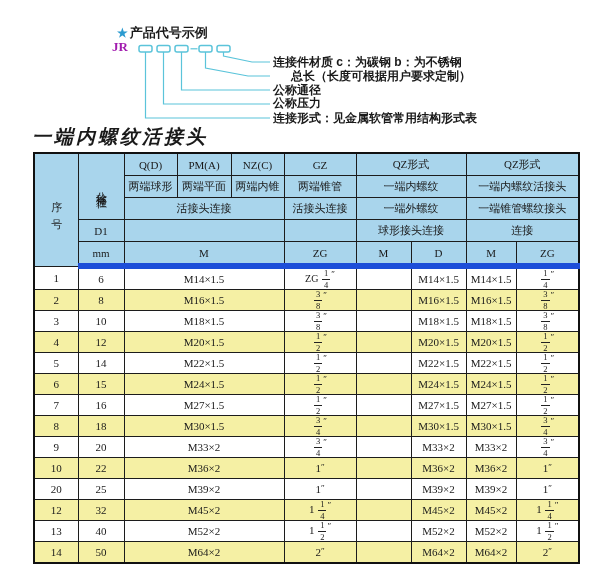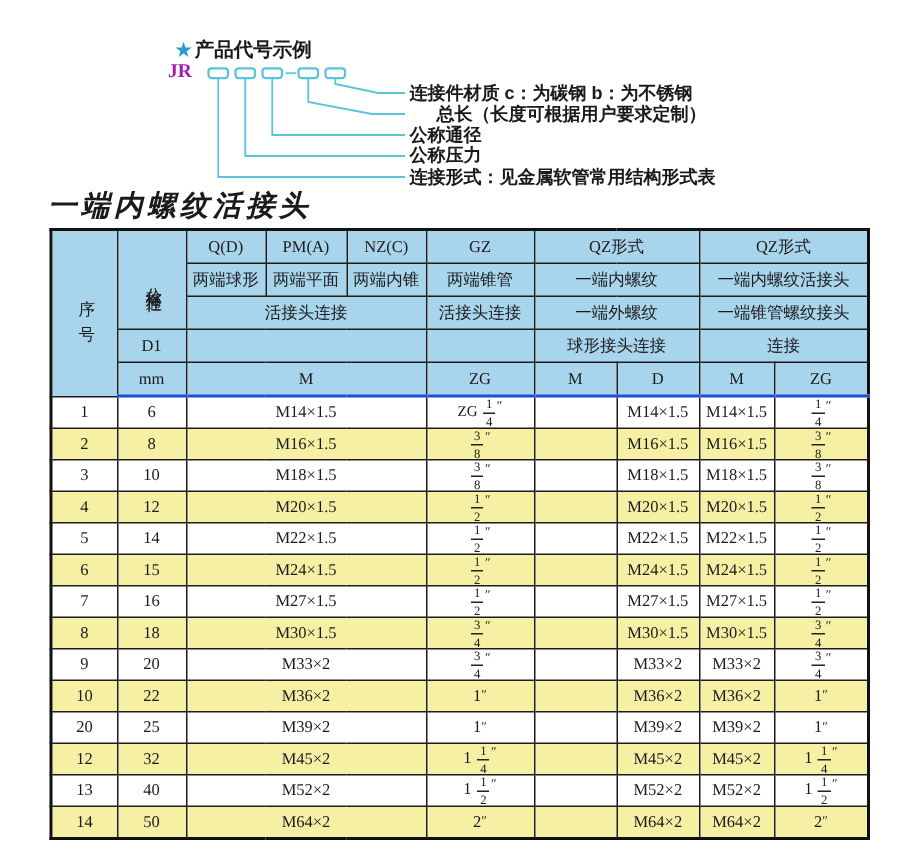--- a/index.html
+++ b/index.html
@@ -27,21 +27,21 @@
   .table-title{position:absolute;left:32px;top:124px;font-size:19px;font-weight:bold;
                font-style:italic;font-family:"DejaVu Serif",serif;letter-spacing:3px;}
 
   
   table{position:absolute;left:33px;top:152px;border-collapse:collapse;table-layout:fixed;
         width:545px;font-family:"Liberation Serif",serif;}
   td,th{border:1px solid #1c1c1c;text-align:center;vertical-align:middle;
         font-size:11px;font-weight:normal;padding:0;overflow:hidden;white-space:nowrap;}
   table{border:2px solid #111;}
   thead td,thead th{background:var(--header-bg);height:21px;font-family:Liberation Serif, serif;}
-  thead tr:last-child td,thead tr:last-child th{border-bottom:2px solid #1d4ed8;}
+  thead tr:last-child td,thead tr:last-child th{border-bottom:6px solid #1d4ed8;}
   tbody td{height:20px;background:#fff;}
   tbody tr.alt td{background:var(--alt-bg);}
   .vert{writing-mode:vertical-rl;text-orientation:upright;margin:0 auto;letter-spacing:2px;}
   .vert-seq{writing-mode:vertical-rl;text-orientation:upright;margin:0 auto;letter-spacing:18px;}
   
   .vfrac{display:inline-block;vertical-align:middle;text-align:center;line-height:1;
          font-size:8.5px;margin:0 1px;}
   .vfrac .fnum{display:block;border-bottom:1px solid #222;padding:0 2px 1px 2px;}
   .vfrac .fden{display:block;padding-top:1px;}
   .inch{font-size:9px;vertical-align:top;}

